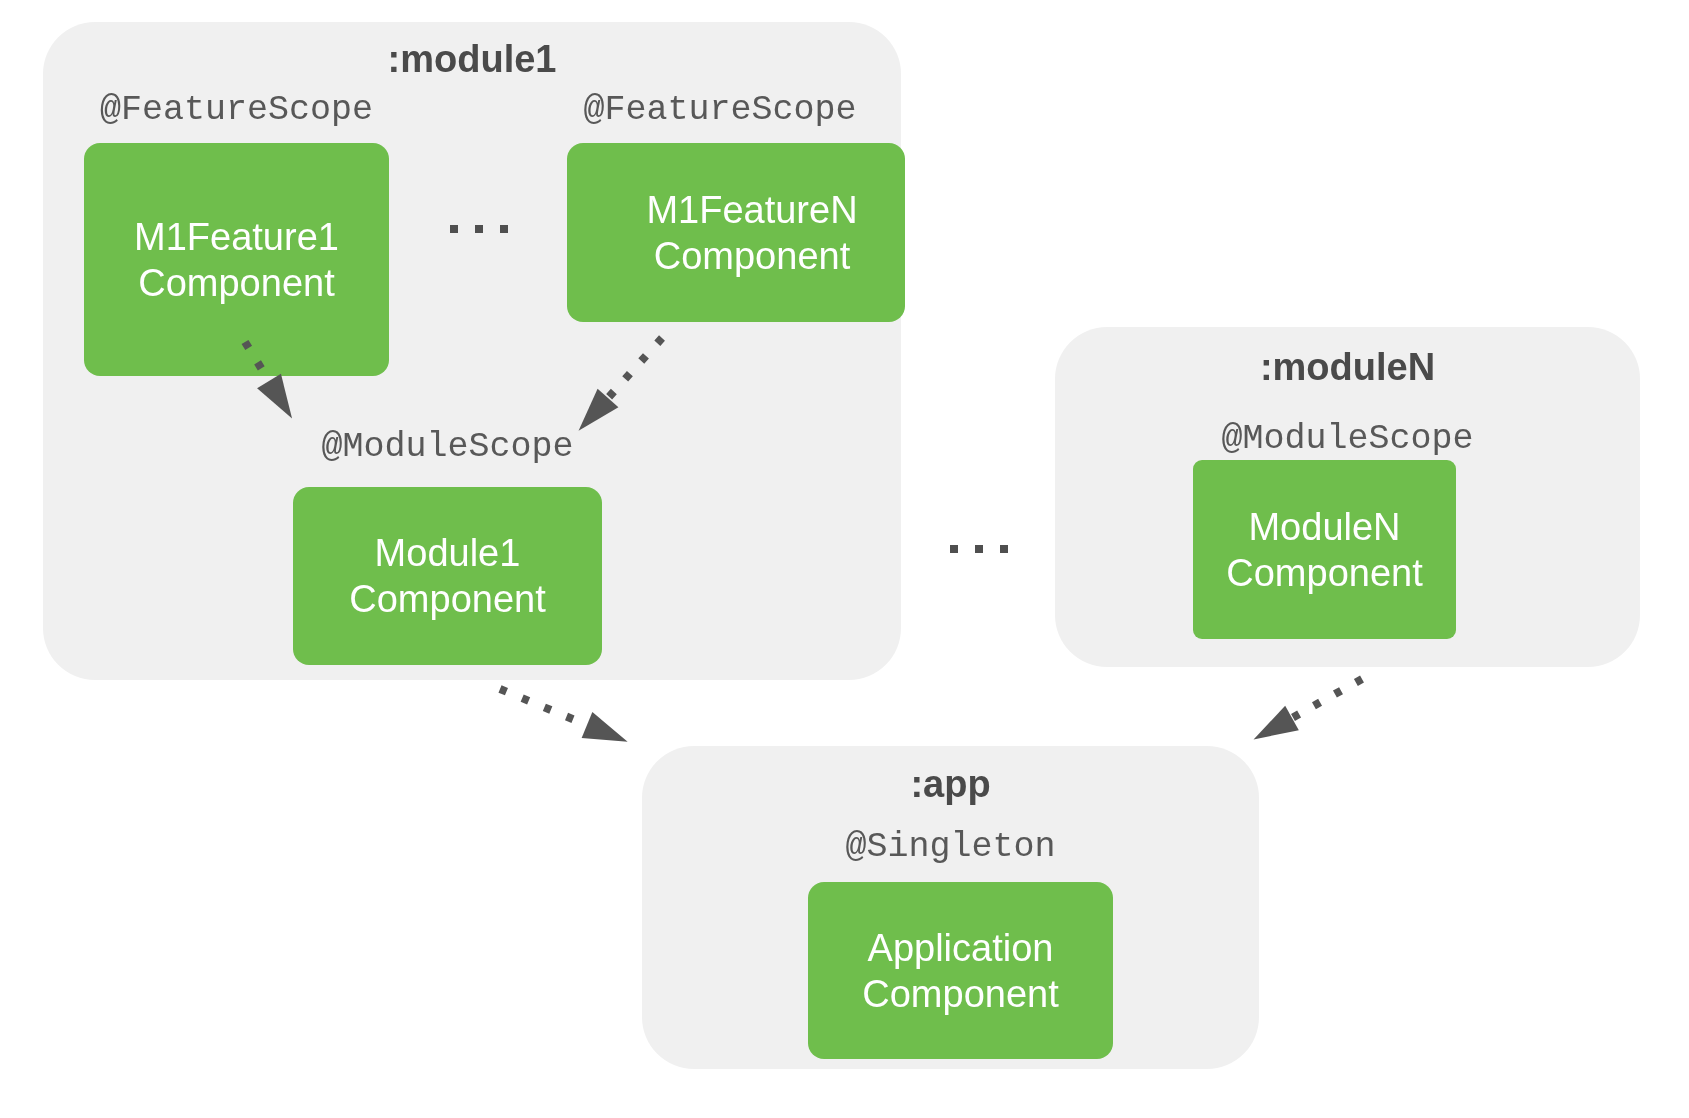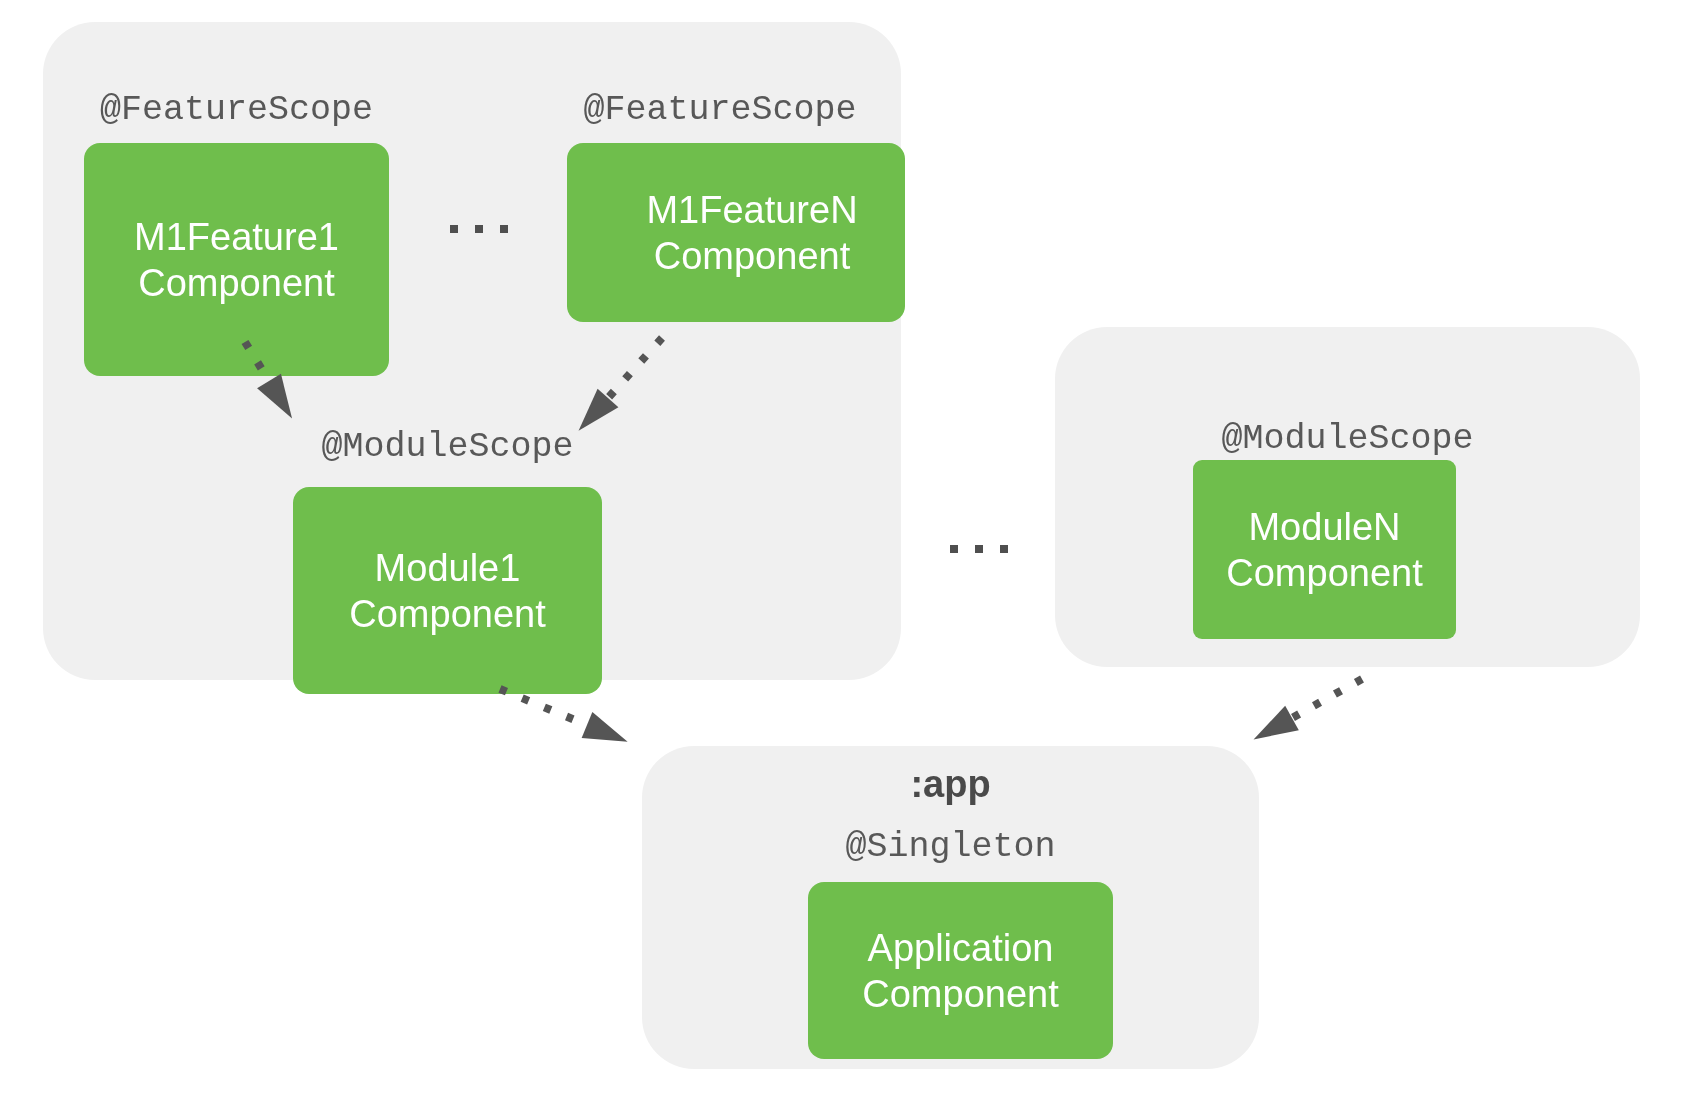--- a/index.html
+++ b/index.html
@@ -80,46 +80,48 @@
     stroke-dasharray: 7 17;
     fill: none;
   }
 </style>
 </head>
 <body>
 
 <div class="canvas">
 
   <div class="group" style="left:43px; top:22px; width:858px; height:658px;"></div>
+  <div class="gtitle" style="left:43px; top:38px; width:858px;">:module1</div>
 
   <div class="scope" style="left:84px; top:91px; width:305px;">@FeatureScope</div>
   <div class="comp" style="left:84px; top:143px; width:305px; height:233px;">M1Feature1
 Component</div>
 
   <div class="dots" style="left:450px; top:225px;" aria-label="...">
     <span></span>
     <span></span>
     <span></span>
   </div>
 
   <div class="scope" style="left:567px; top:91px; width:306px;">@FeatureScope</div>
   <div class="comp" style="left:567px; top:143px; width:306px; height:179px;padding-left:32px;">M1FeatureN
 Component</div>
 
   <div class="scope" style="left:293px; top:428px; width:309px;">@ModuleScope</div>
-  <div class="comp" style="left:293px; top:487px; width:309px; height:207px;">Module1
+  <div class="comp" style="left:293px; top:487px; width:309px; height:178px;">Module1
 Component</div>
 
   <div class="dots" style="left:950px; top:545px;" aria-label="...">
     <span></span>
     <span></span>
     <span></span>
   </div>
 
   <div class="group" style="left:1055px; top:327px; width:585px; height:340px;"></div>
+  <div class="gtitle" style="left:1055px; top:346px; width:585px;">:moduleN</div>
   <div class="scope" style="left:1055px; top:420px; width:585px;">@ModuleScope</div>
   <div class="comp" style="left:1193px; top:460px; width:263px; height:179px;border-radius:9px;">ModuleN
 Component</div>
 
   <div class="group" style="left:642px; top:746px; width:617px; height:323px;"></div>
   <div class="gtitle" style="left:642px; top:763px; width:617px;">:app</div>
   <div class="scope" style="left:642px; top:828px; width:617px;">@Singleton</div>
   <div class="comp" style="left:808px; top:882px; width:305px; height:177px;">Application
 Component</div>
 

